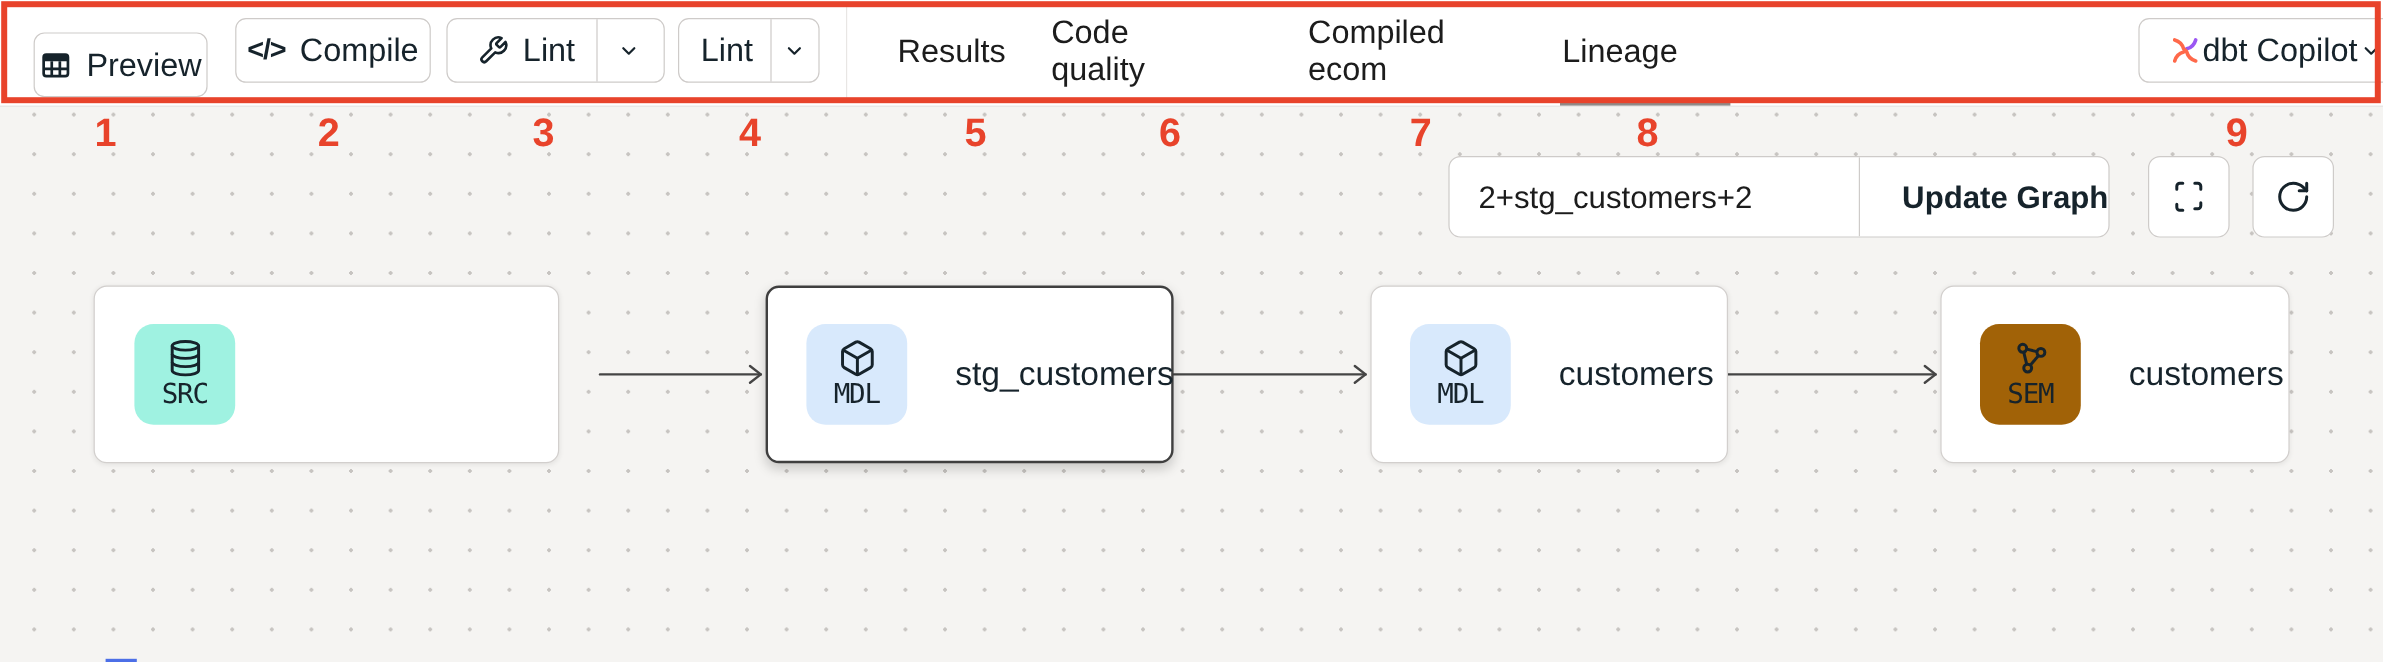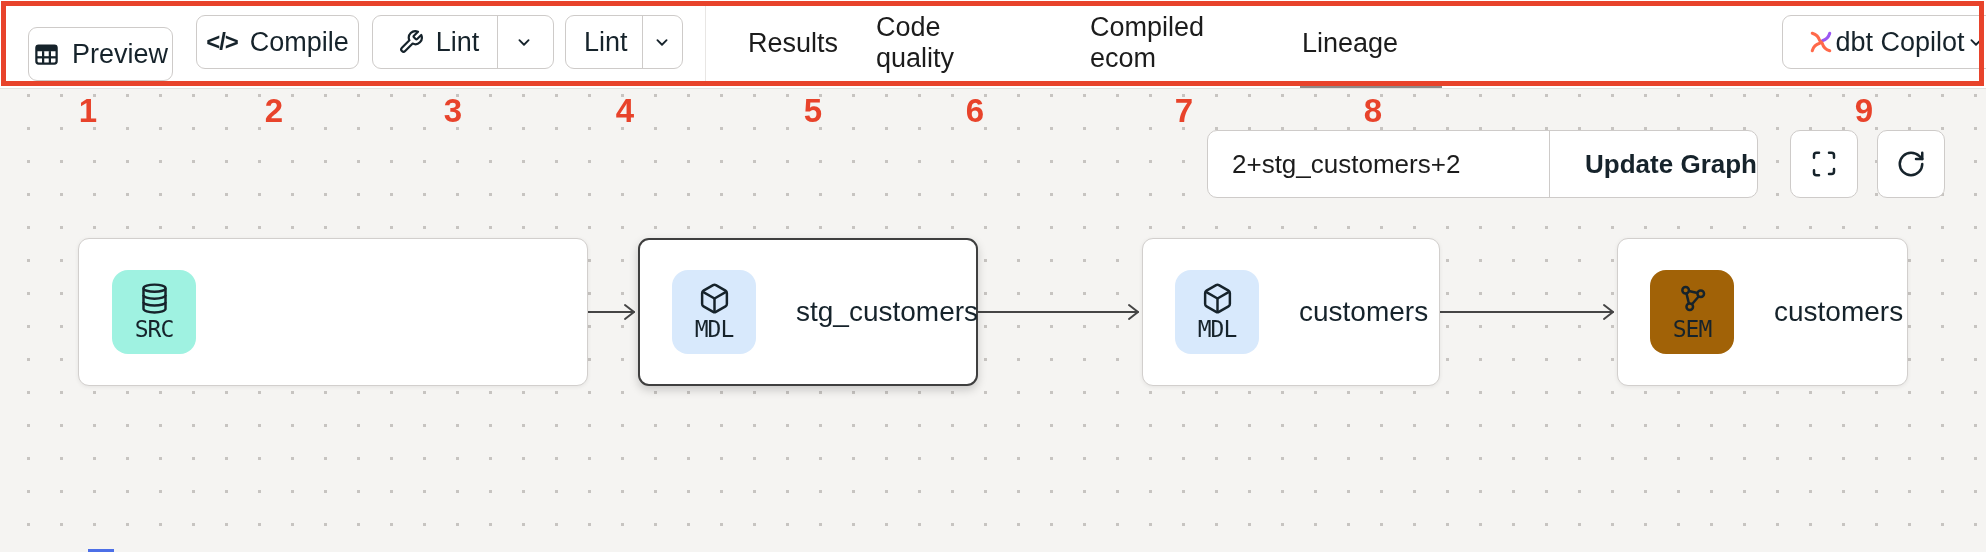--- a/index.html
+++ b/index.html
@@ -186,21 +186,21 @@
     <g stroke="#454545" stroke-width="2" fill="none" stroke-linecap="round" stroke-linejoin="round">
       <line x1="500" y1="312" x2="634" y2="312"></line>
         <path d="M625 305l9 7-9 7"></path>
       <line x1="978" y1="312" x2="1138" y2="312"></line>
         <path d="M1129 305l9 7-9 7"></path>
       <line x1="1440" y1="312" x2="1613" y2="312"></line>
         <path d="M1604 305l9 7-9 7"></path>
     </g>
   </svg>
 
-  <div class="node" style="left:78px;width:510px;padding-left:33px;">
+  <div class="node" style="left:78px;width:388px;padding-left:33px;">
     <div class="badge" style="background-color: rgb(159, 242, 225);">
       <svg viewBox="0 0 24 24" fill="none" stroke="#16232b" stroke-width="1.8">
         <ellipse cx="12" cy="4.5" rx="8" ry="2.6"></ellipse>
         <path d="M4 4.5v5c0 1.45 3.6 2.6 8 2.6s8-1.15 8-2.6v-5"></path>
         <path d="M4 9.5v5c0 1.45 3.6 2.6 8 2.6s8-1.15 8-2.6v-5"></path>
         <path d="M4 14.5v5c0 1.45 3.6 2.6 8 2.6s8-1.15 8-2.6v-5"></path>
       </svg>
       <span class="badge-label">SRC</span>
     </div>
   </div>

